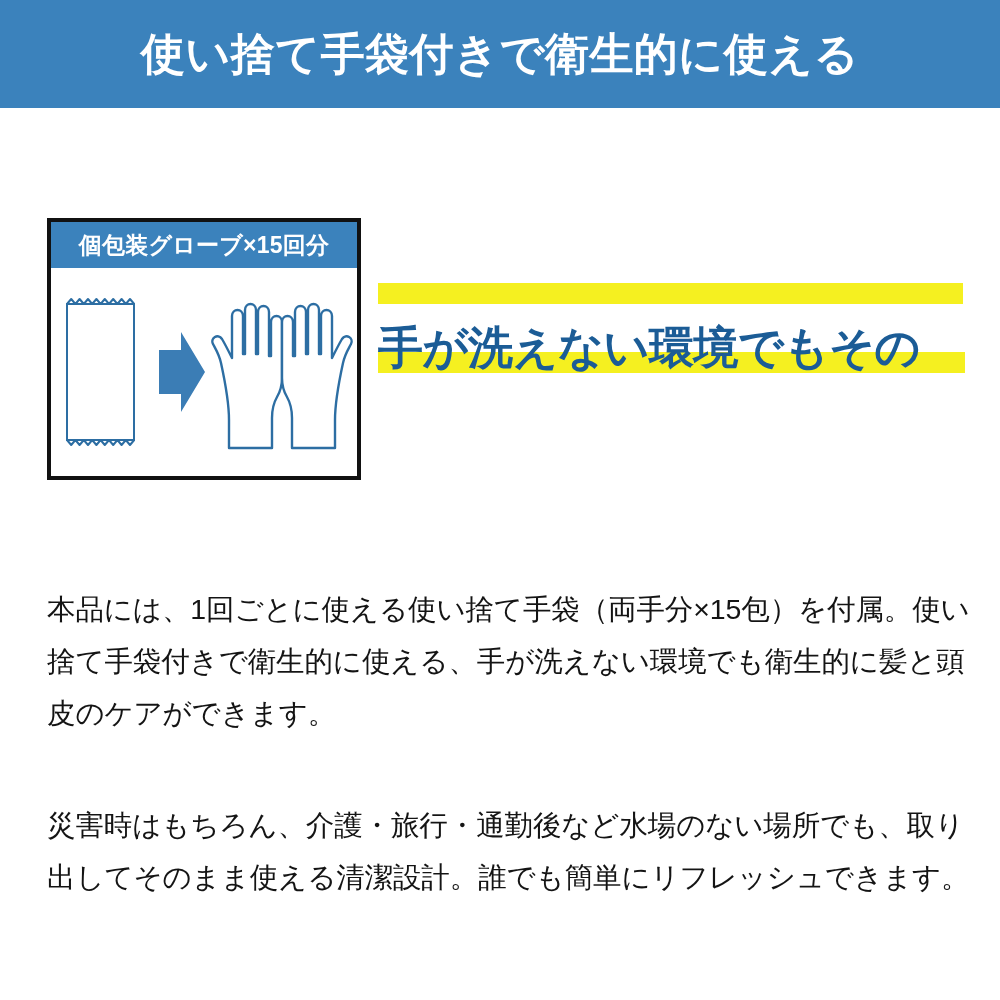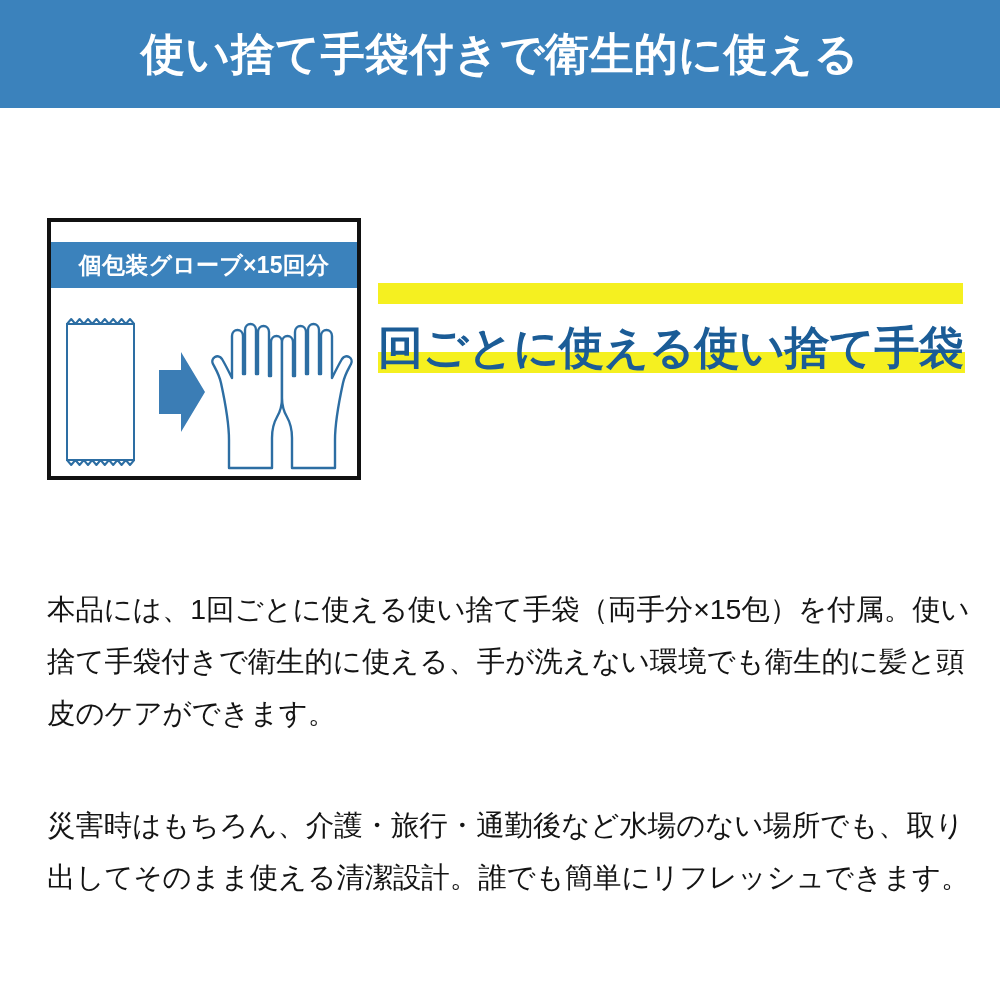--- a/index.html
+++ b/index.html
@@ -50,21 +50,20 @@
     box-sizing: border-box;
   }
   .illus-caption {
     width: 100%;
     height: 46px;
     background: #3b82bc;
     display: flex;
     align-items: center;
     justify-content: center;
     box-sizing: border-box;
-    margin-top: 20px;
   }
   .illus-caption-text {
     color: #ffffff;
     font-size: 23px;
     font-weight: bold;
     letter-spacing: 0.01em;
     white-space: nowrap;
     line-height: 1;
   }
   .illus-body {
@@ -220,21 +219,21 @@
     </svg>
   </div>
 </div>
 
 <div class="headline">
   <div class="headline-line">
     <span class="hl-band w2"></span>
   </div>
   <div class="headline-line">
     <span class="hl-band w3"></span>
-    <span class="headline-text">回ごとに使える使い捨て手袋</span>
+    <span class="headline-text">手が洗えない環境でもその</span>
   </div>
 </div>
 
 <div class="body-copy p1">
   <p class="para">本品には、1回ごとに使える使い捨て手袋（両手分×15包）を付属。使い捨て手袋付きで衛生的に使える、手が洗えない環境でも衛生的に髪と頭皮のケアができます。</p>
 </div>
 
 <div class="body-copy p2">
   <p class="para">災害時はもちろん、介護・旅行・通勤後など水場のない場所でも、取り出してそのまま使える清潔設計。誰でも簡単にリフレッシュできます。</p>
 </div>

